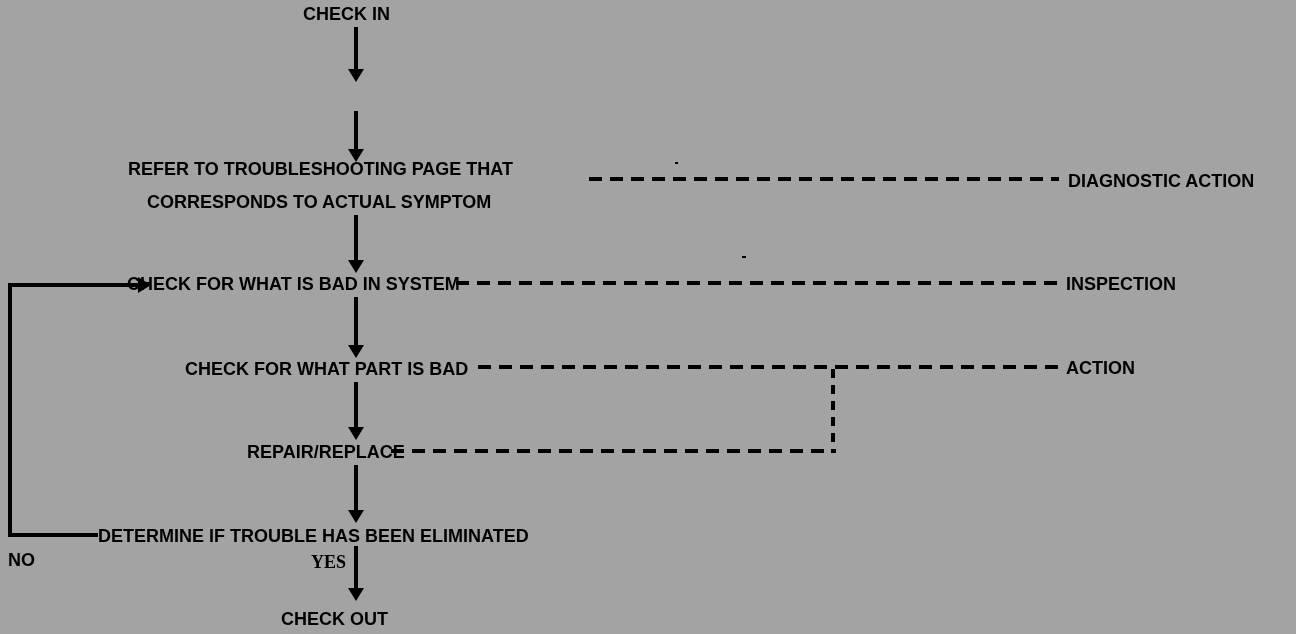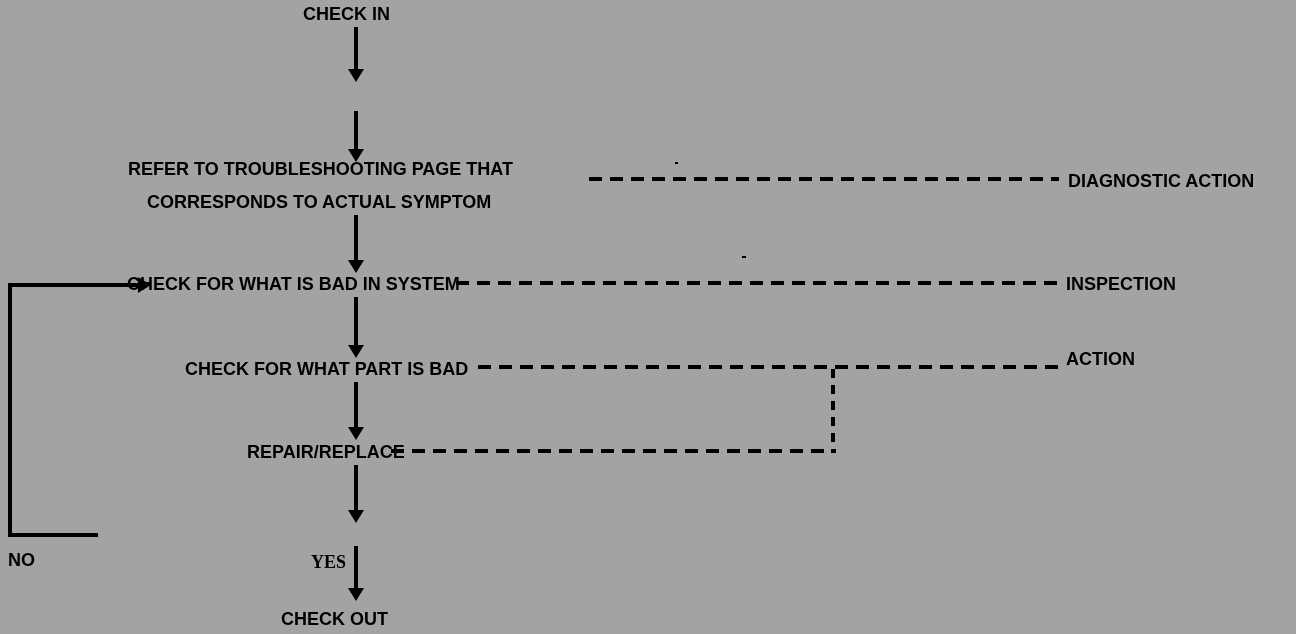--- a/index.html
+++ b/index.html
@@ -69,29 +69,30 @@
 
   <div class="label" style="left:128px; top:160px;">REFER TO TROUBLESHOOTING PAGE THAT</div>
   <div class="label" style="left:147px; top:193px;">CORRESPONDS TO ACTUAL SYMPTOM</div>
 
   <div class="label" style="left:127px; top:275px;">CHECK FOR WHAT IS BAD IN SYSTEM</div>
 
   <div class="label" style="left:185px; top:360px;text-align:center;">CHECK FOR WHAT PART IS BAD</div>
 
   <div class="label" style="left:247px; top:443px;">REPAIR/REPLACE</div>
 
+  <div class="label" style="left:98px; top:527px;">DETERMINE IF TROUBLE HAS BEEN ELIMINATED</div>
 
   <div class="label" style="left:281px; top:610px;">CHECK OUT</div>
 
   <div class="label" style="left:8px; top:551px;">NO</div>
   <div class="label" style="left:311px; top:553px;font-family:Liberation Serif, serif;">YES</div>
 
   <div class="label" style="left:1068px; top:172px;">DIAGNOSTIC ACTION</div>
   <div class="label" style="left:1066px; top:275px;">INSPECTION</div>
-  <div class="label" style="left:1066px; top:350px;">ACTION</div>
+  <div class="label" style="left:1066px; top:359px;">ACTION</div>
 
   <div class="vline" style="left:354px; top:27px; height:43px;"></div>
   <div class="arrow-down" style="left:348px; top:69px;"></div>
 
   <div class="vline" style="left:354px; top:111px; height:38px;"></div>
   <div class="arrow-down" style="left:348px; top:149px;"></div>
 
   <div class="vline" style="left:354px; top:215px; height:45px;"></div>
   <div class="arrow-down" style="left:348px; top:260px;"></div>
 

